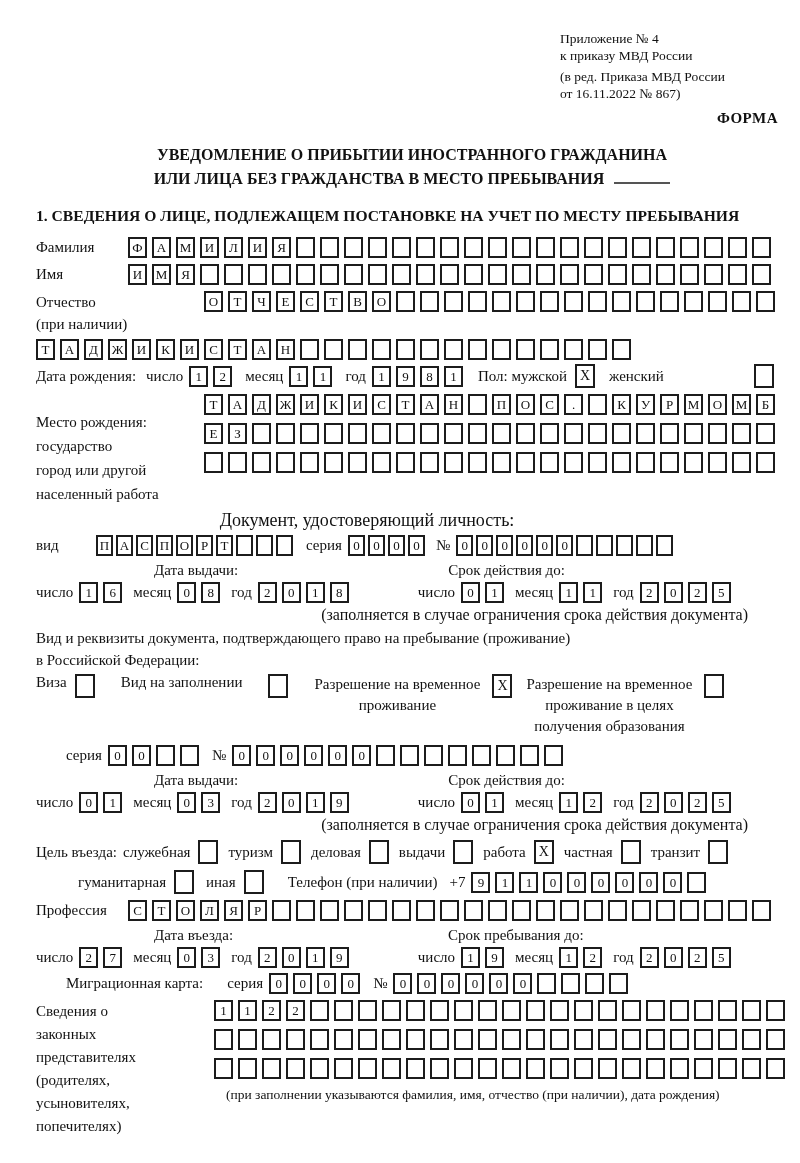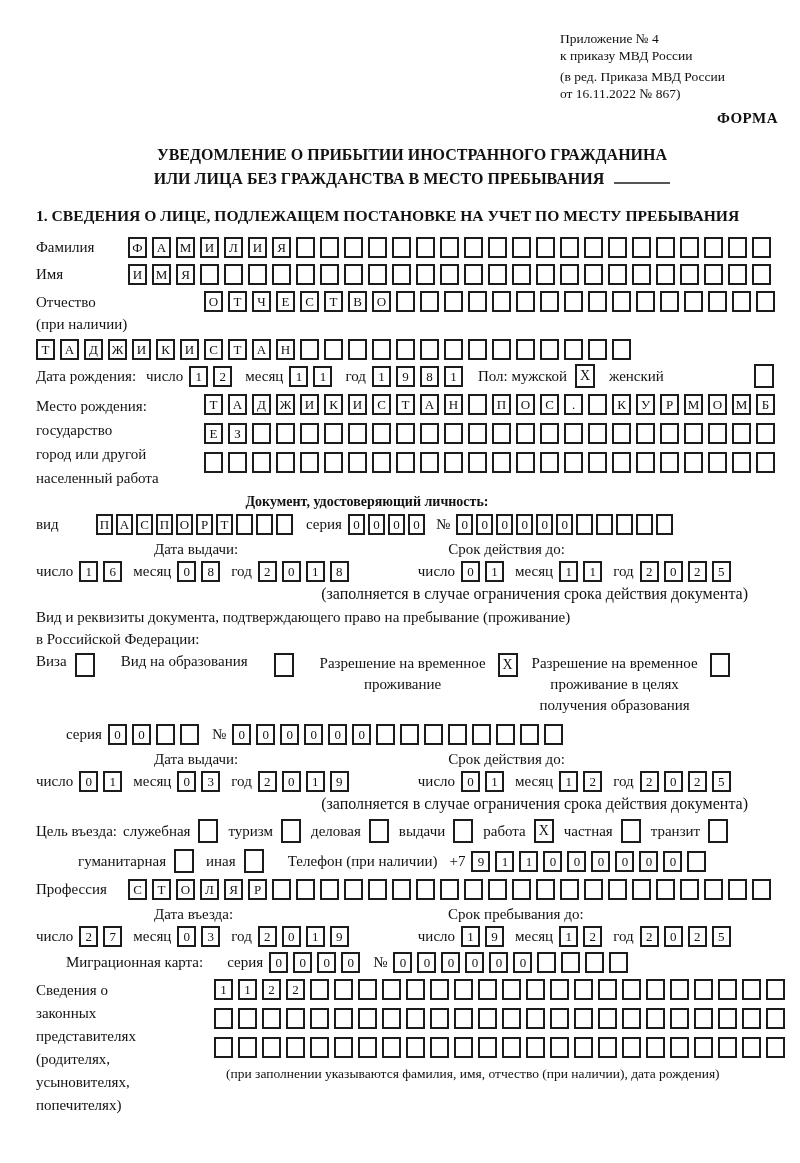--- a/index.html
+++ b/index.html
@@ -14,30 +14,30 @@
   .blank{display:inline-block;width:56px;border-bottom:2px solid #555;height:14px;margin-left:10px;}
   .sect{font-weight:bold;font-size:15.6px;margin:16px 0 12px;white-space:nowrap;}
   .row{display:flex;align-items:center;margin-bottom:6px;}
   .mlrow{display:flex;align-items:flex-start;margin-bottom:4px;}
   .lbl{flex:none;}
   .w-sur{width:92px;}
   .w-otch{width:168px;}
   .w-grazh{width:141px;}
   .w-sved{width:178px;}
   .mlbl{flex:none;line-height:22px;}
-  .mlbl4{flex:none;line-height:24px;}
+  .mlbl4{flex:none;line-height:24px;margin-top:16px;}
   .mlbl6{flex:none;line-height:23px;}
   .cells{display:flex;flex-wrap:nowrap;}
   .cell{flex:none;width:19px;height:21px;border:2px solid #1c1c1c;margin-right:5px;
         text-align:center;font-size:13px;line-height:17px;background:#fff;}
   .tight .cell{width:17px;margin-right:3px;}
   .cbox{flex:none;display:inline-block;width:20px;height:24px;border:2px solid #1c1c1c;
         text-align:center;font-size:14px;line-height:20px;background:#fff;}
   .rowstack .cells{margin-bottom:8px;}
-  .dochead{text-align:center;font-weight:bold;font-size:14px;margin:2px 90px 4px 0;}
+  .dochead{text-align:center;font-weight:normal;font-size:18px;margin:2px 90px 4px 0;}
   .sw{margin-right:6px;}
   .dheads{display:flex;font-size:15px;margin:1px 0 3px;}
   .dh-a{margin-left:118px;}
   .dh-b{margin-left:210px;}
   .dh-c{margin-left:215px;}
   .drow{display:flex;align-items:center;margin-bottom:3px;}
   .gap{flex:none;width:64px;}
   .note{font-size:16px;text-align:right;margin:0 40px 6px 0;}
   .plain{margin-bottom:5px;}
   .optrow{display:flex;align-items:flex-start;margin:4px 0 8px;}
@@ -393,21 +393,21 @@
       </span>
   </div>
   <div class="note">(заполняется в случае ограничения срока действия документа)</div>
 
   <div class="plain">Вид и реквизиты документа, подтверждающего право на пребывание (проживание)</div>
   <div class="plain">в Российской Федерации:</div>
 
   <div class="optrow">
     <span>Виза</span>
     <span class="cbox ml8"></span>
-    <span class="ml26">Вид на образования</span>
+    <span class="ml26">Вид на заполнении</span>
     <span class="cbox ml26"></span>
     <span class="optlines ml26">
       <span>Разрешение на временное</span><br>
       <span>проживание</span>
     </span>
     <span class="cbox ml12">X</span>
     <span class="optlines ml14">
       <span>Разрешение на временное</span><br>
       <span>проживание в целях</span><br>
       <span>получения образования</span>

